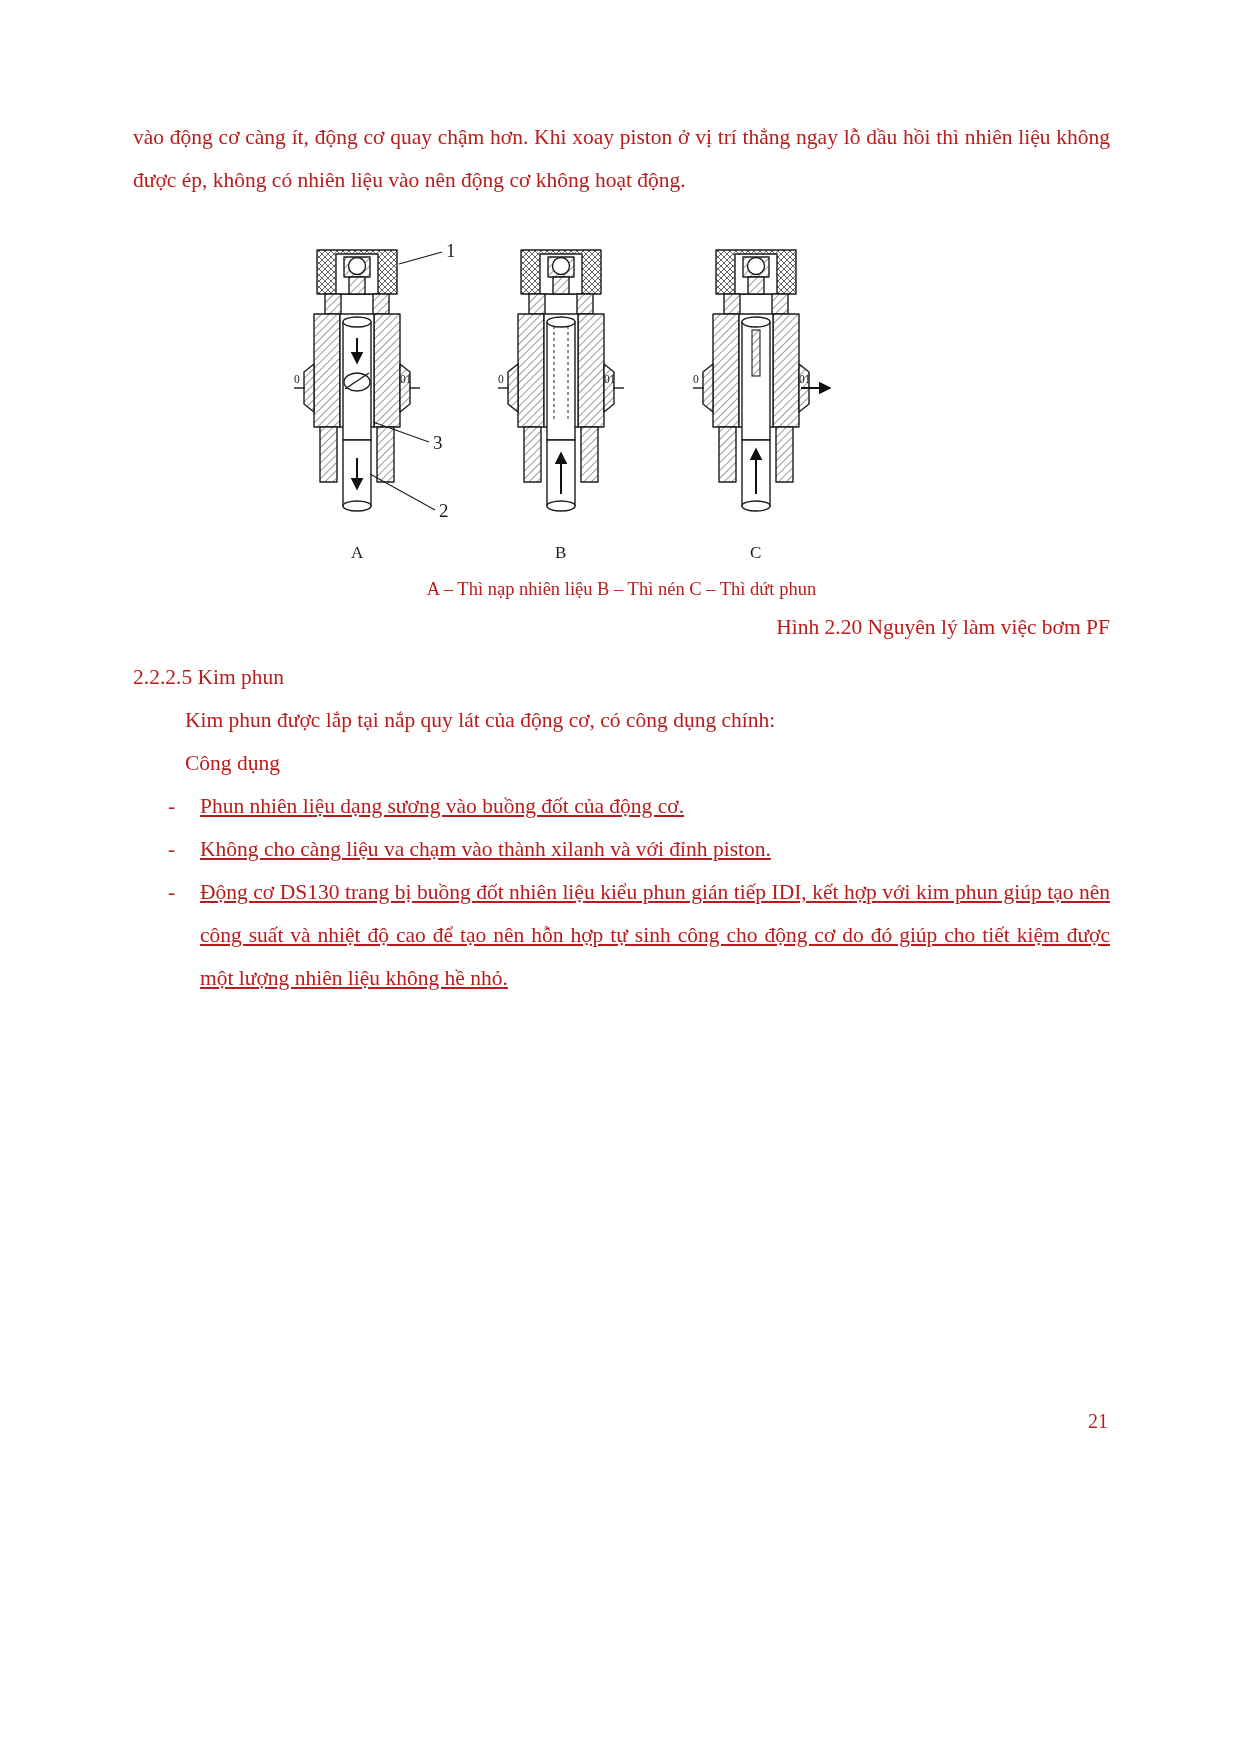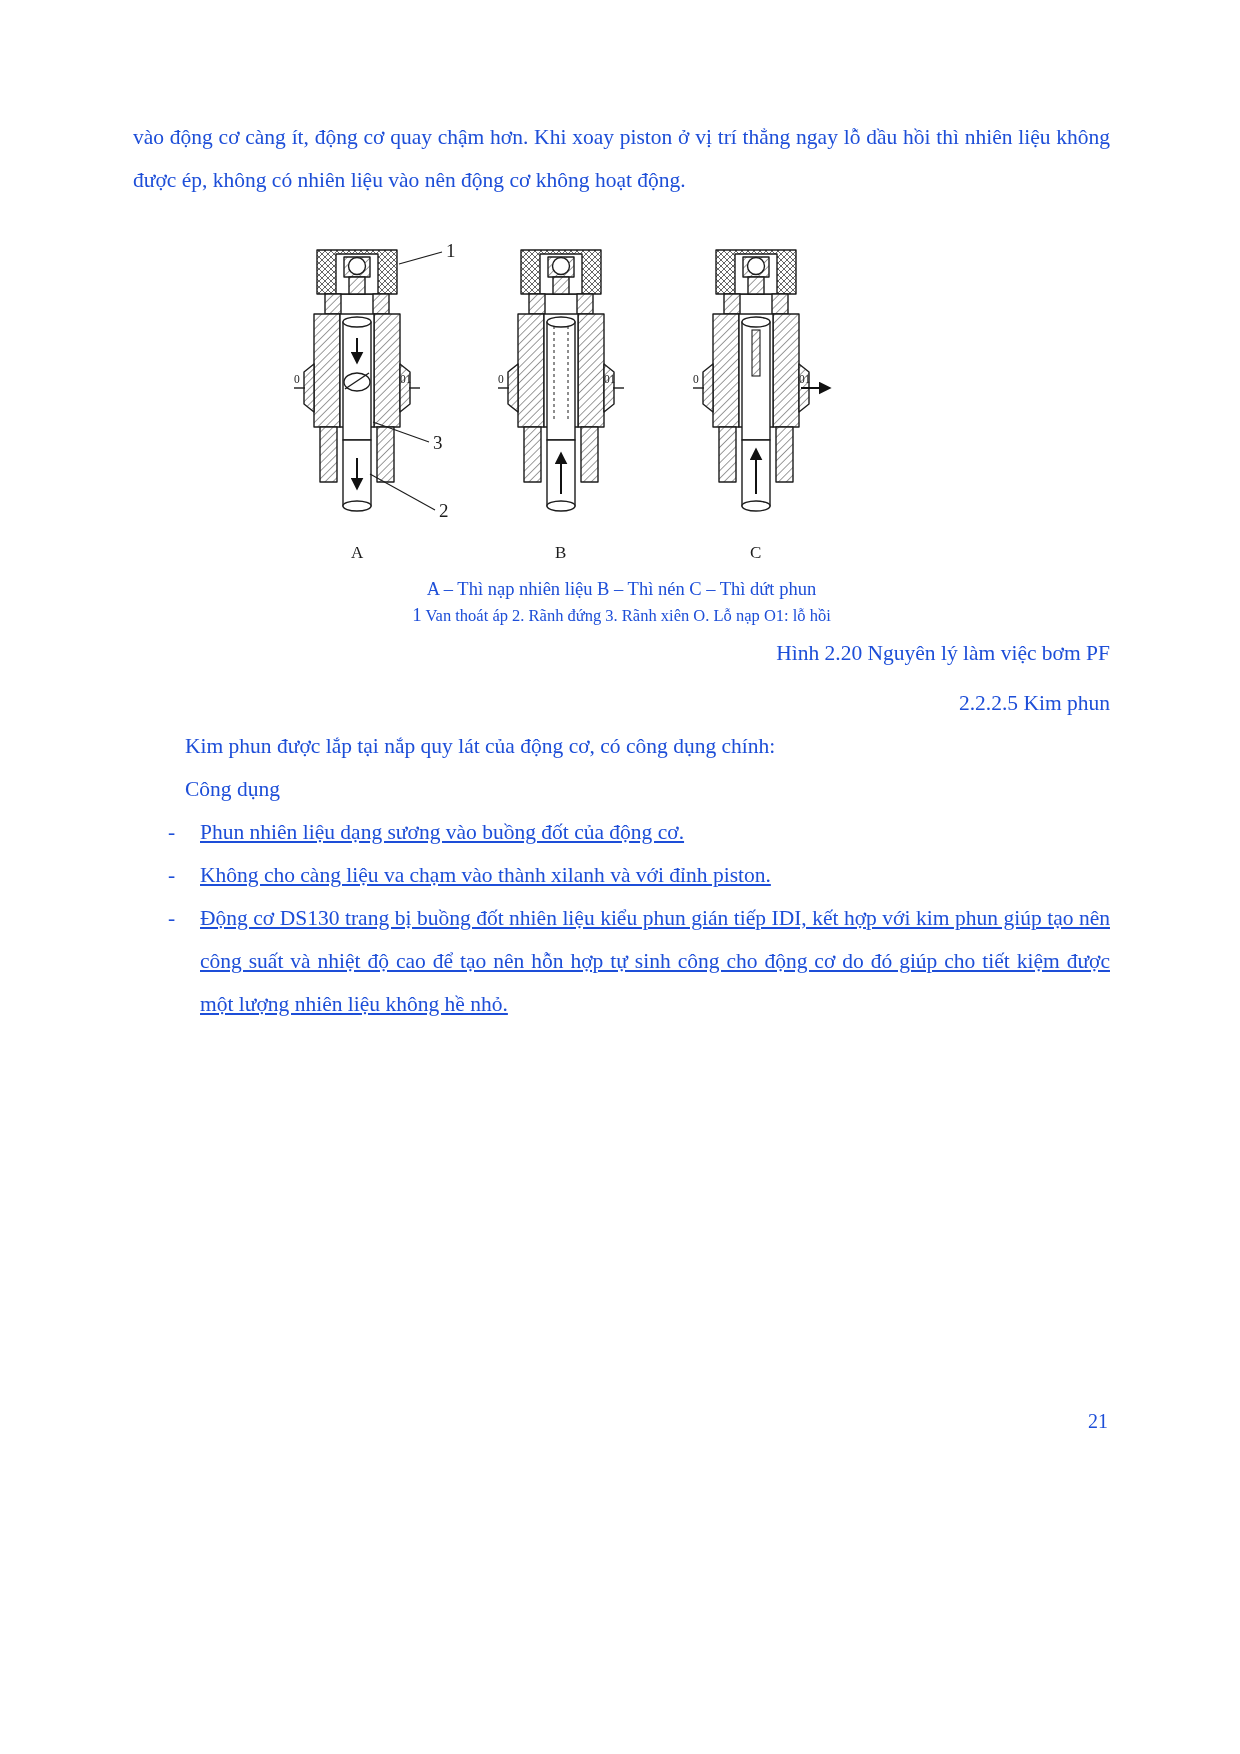--- a/index.html
+++ b/index.html
@@ -1,32 +1,32 @@
 <!DOCTYPE html>
 <html><head>
 <meta charset="utf-8">
 <style>
   html,body{margin:0;padding:0;background:#ffffff;}
   .page{
     width:1240px;height:1754px;margin:0 auto;background:#ffffff;
-    position:relative;font-family:"Liberation Serif",serif;color:#1d4ed8;
+    position:relative;font-family:"Liberation Serif",serif;color:#b91c1c;
     overflow:hidden;
   }
   .content{position:absolute;left:133px;top:116px;width:977px;}
   .para{font-size:21.5px;line-height:43px;margin:0;}
   .justify{text-align:justify;}
   .block-indent{padding-left:52px;}
   .figure{margin-top:20px;}
   .figsvg{display:block;margin:0 auto;}
   .figsvg text{stroke:none;fill:#1c1c1c;font-family:"Liberation Serif",serif;}
   .cap-phases{font-size:18.5px;line-height:26px;margin-top:8px;text-align:center;}
   .cap-parts{font-size:16.5px;line-height:25px;text-align:center;}
   .cap-parts .cap-num{font-size:19px;}
   .fig-title{font-size:21.5px;line-height:30px;margin-top:10px;text-align:right;}
-  .heading{font-size:21.5px;line-height:43px;margin-top:14px;text-align:right;}
+  .heading{font-size:21.5px;line-height:43px;margin-top:14px;}
   .bullet{display:flex;padding-left:35px;}
   .bullet .dash{flex:0 0 32px;width:32px;font-size:21.5px;line-height:43px;}
   .bullet .btext{flex:1;text-decoration:underline;}
   .page-num{position:absolute;top:1408px;right:132px;font-size:20px;line-height:26px;}
 </style>
 </head>
 <body>
 
 <div class="page">
   <div class="content">
@@ -118,21 +118,20 @@
         <text x="214" y="35" font-size="19">1</text>
         <text x="201" y="227" font-size="19">3</text>
         <text x="207" y="295" font-size="19">2</text>
 
         <text x="119" y="336" font-size="17">A</text>
         <text x="323" y="336" font-size="17">B</text>
         <text x="518" y="336" font-size="17">C</text>
       </svg>
 
       <div class="cap-phases">A – Thì nạp nhiên liệu B – Thì nén C – Thì dứt phun</div>
-      <div class="cap-parts"><span class="cap-num">1</span><span> Van thoát áp 2. Rãnh đứng 3. Rãnh xiên O. Lỗ nạp O1: lỗ hồi</span></div>
       <div class="fig-title">Hình 2.20 Nguyên lý làm việc bơm PF</div>
     </div>
 
     <p class="para heading">2.2.2.5 Kim phun</p>
 
     <p class="para block-indent">Kim phun được lắp tại nắp quy lát của động cơ, có công dụng chính:</p>
     <p class="para block-indent">Công dụng</p>
 
     <div>
       <div class="bullet">

